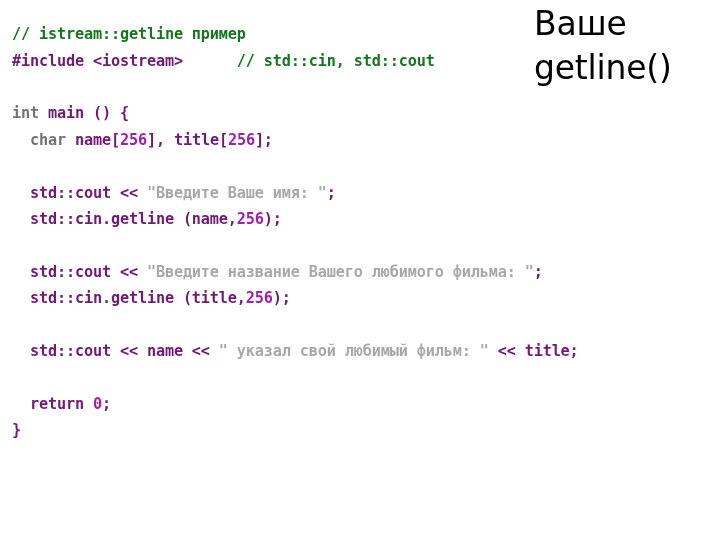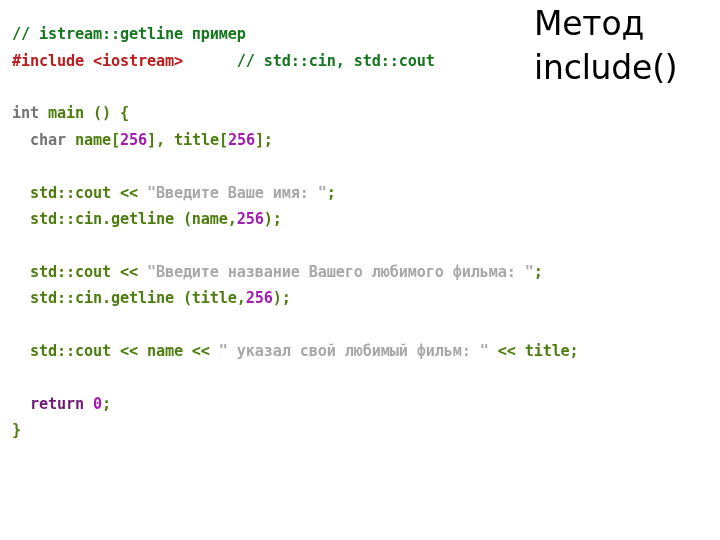--- a/index.html
+++ b/index.html
@@ -55,29 +55,29 @@
   .code-line {
     height: 26.4px;
     white-space: pre;
   }
   .code-line.blank {
     height: 26.4px;
   }
 
   
   .tok-comment   { color: #16761f; }
-  .tok-preproc   { color: #b91c1c; }
+  .tok-preproc   { color: #701a75; }
   .tok-keyword   { color: #737373; }
   .tok-return    { color: #701a75; }
   .tok-number    { color: #a21caf; }
   .tok-string    { color: #a8a8a8; }
-  .tok-plain     { color: #4d7c0f; }
+  .tok-plain     { color: #701a75; }
 </style>
 </head>
 <body>
 
 <div id="slide">
 
-  <div id="slide-title">Метод include()</div>
+  <div id="slide-title">Ваше getline()</div>
 
   <pre id="code-block"><div class="code-line"><span class="tok-comment">// istream::getline пример</span></div><div class="code-line"><span class="tok-preproc">#include &lt;iostream&gt;</span><span class="tok-plain">      </span><span class="tok-comment">// std::cin, std::cout</span></div><div class="code-line blank">&nbsp;</div><div class="code-line"><span class="tok-keyword">int</span><span class="tok-plain"> main () {</span></div><div class="code-line"><span class="tok-plain">  </span><span class="tok-keyword">char</span><span class="tok-plain"> name[</span><span class="tok-number">256</span><span class="tok-plain">], title[</span><span class="tok-number">256</span><span class="tok-plain">];</span></div><div class="code-line blank">&nbsp;</div><div class="code-line"><span class="tok-plain">  std::cout &lt;&lt; </span><span class="tok-string">"Введите Ваше имя: "</span><span class="tok-plain">;</span></div><div class="code-line"><span class="tok-plain">  std::cin.getline (name,</span><span class="tok-number">256</span><span class="tok-plain">);</span></div><div class="code-line blank">&nbsp;</div><div class="code-line"><span class="tok-plain">  std::cout &lt;&lt; </span><span class="tok-string">"Введите название Вашего любимого фильма: "</span><span class="tok-plain">;</span></div><div class="code-line"><span class="tok-plain">  std::cin.getline (title,</span><span class="tok-number">256</span><span class="tok-plain">);</span></div><div class="code-line blank">&nbsp;</div><div class="code-line"><span class="tok-plain">  std::cout &lt;&lt; name &lt;&lt; </span><span class="tok-string">" указал свой любимый фильм: "</span><span class="tok-plain"> &lt;&lt; title;</span></div><div class="code-line blank">&nbsp;</div><div class="code-line"><span class="tok-plain">  </span><span class="tok-return">return</span><span class="tok-plain"> </span><span class="tok-number">0</span><span class="tok-plain">;</span></div><div class="code-line"><span class="tok-plain">}</span></div></pre>
 
 </div>
 
 </body></html>

